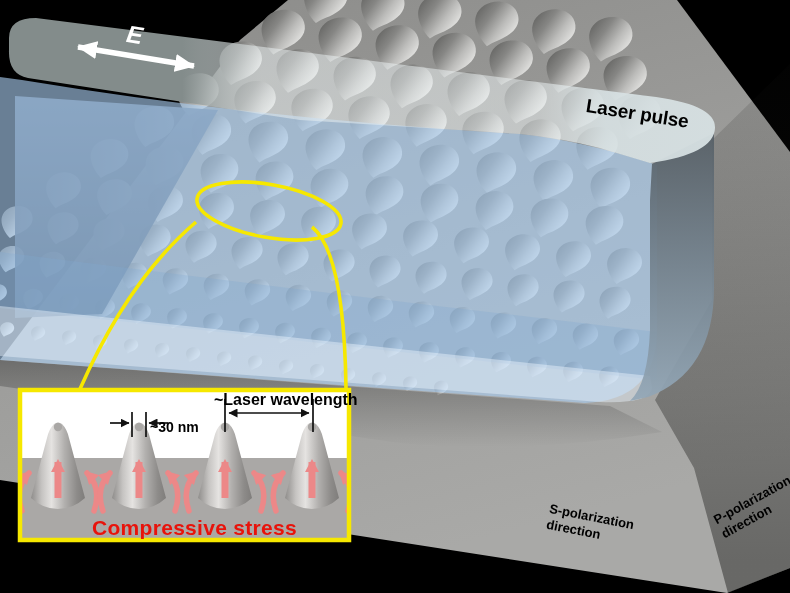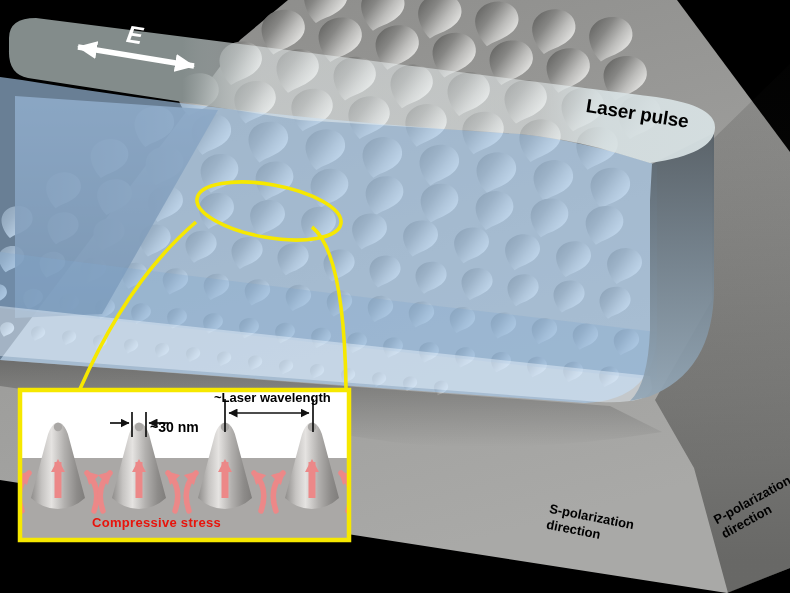--- a/index.html
+++ b/index.html
@@ -8,22 +8,22 @@
     font-family:"Liberation Sans", sans-serif;
   }
   #scene{position:absolute;left:0;top:0;}
   .lbl{position:absolute;font-weight:bold;color:#000;white-space:nowrap;
        transform-origin:left top;line-height:1.2;}
   .lbl-e{left:129px;top:20px;font-size:24px;font-style:italic;color:#fff;transform:rotate(9deg);}
   .lbl-laser{left:588px;top:95px;font-size:19px;transform:rotate(9deg);letter-spacing:-0.2px;}
   .lbl-spol{left:551px;top:501px;font-size:13px;transform:rotate(11deg);}
   .lbl-ppol{left:711px;top:514px;font-size:13px;transform:rotate(-29deg);}
   .lbl-20nm{left:150px;top:419px;font-size:14px;}
-  .lbl-wave{left:214px;top:390px;font-size:13px;text-align:center;}
-  .lbl-stress{left:92px;top:515px;font-size:13px;color:#e8130b;letter-spacing:0.3px;}
+  .lbl-wave{left:214px;top:390px;font-size:16px;text-align:center;}
+  .lbl-stress{left:92px;top:515px;font-size:21px;color:#e8130b;letter-spacing:0.3px;}
 </style>
 </head>
 <body>
 
 <div id="stage">
 
 <svg id="scene" width="790" height="593" viewBox="0 0 790 593">
   <defs>
     <linearGradient id="floorGrad" x1="0" y1="0" x2="0.35" y2="1">
       <stop offset="0" stop-color="#8b8b89"></stop>

